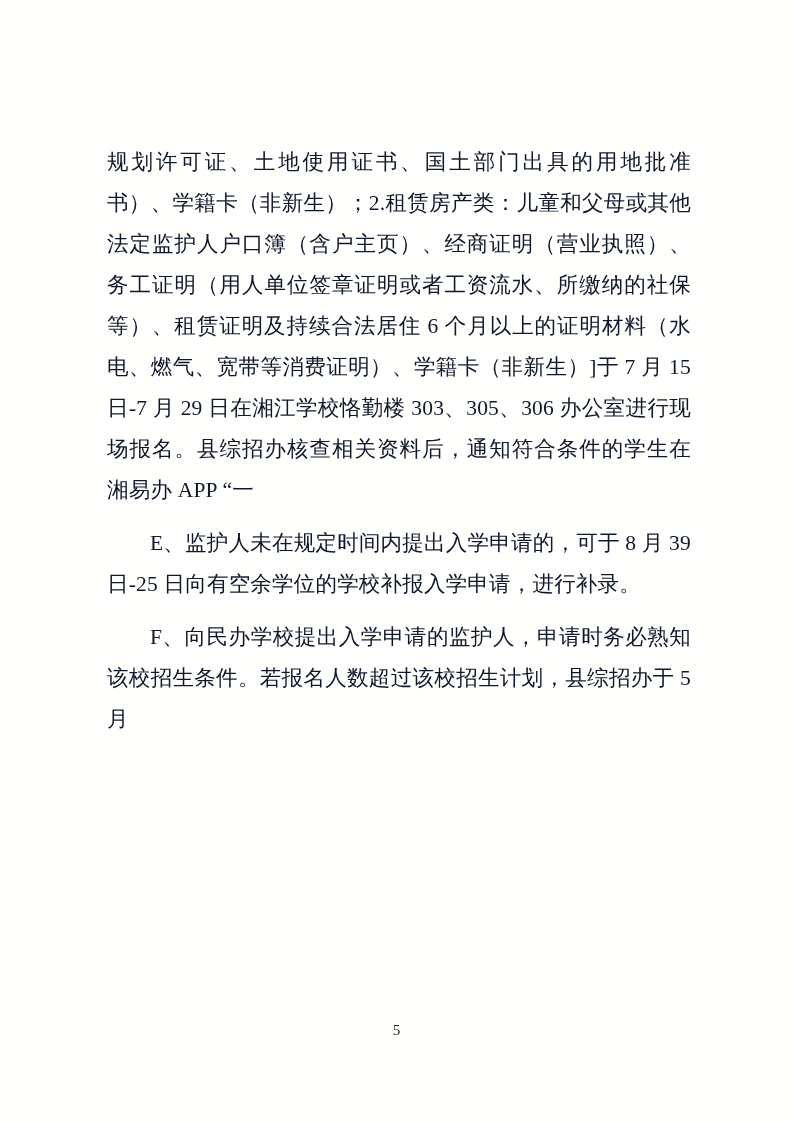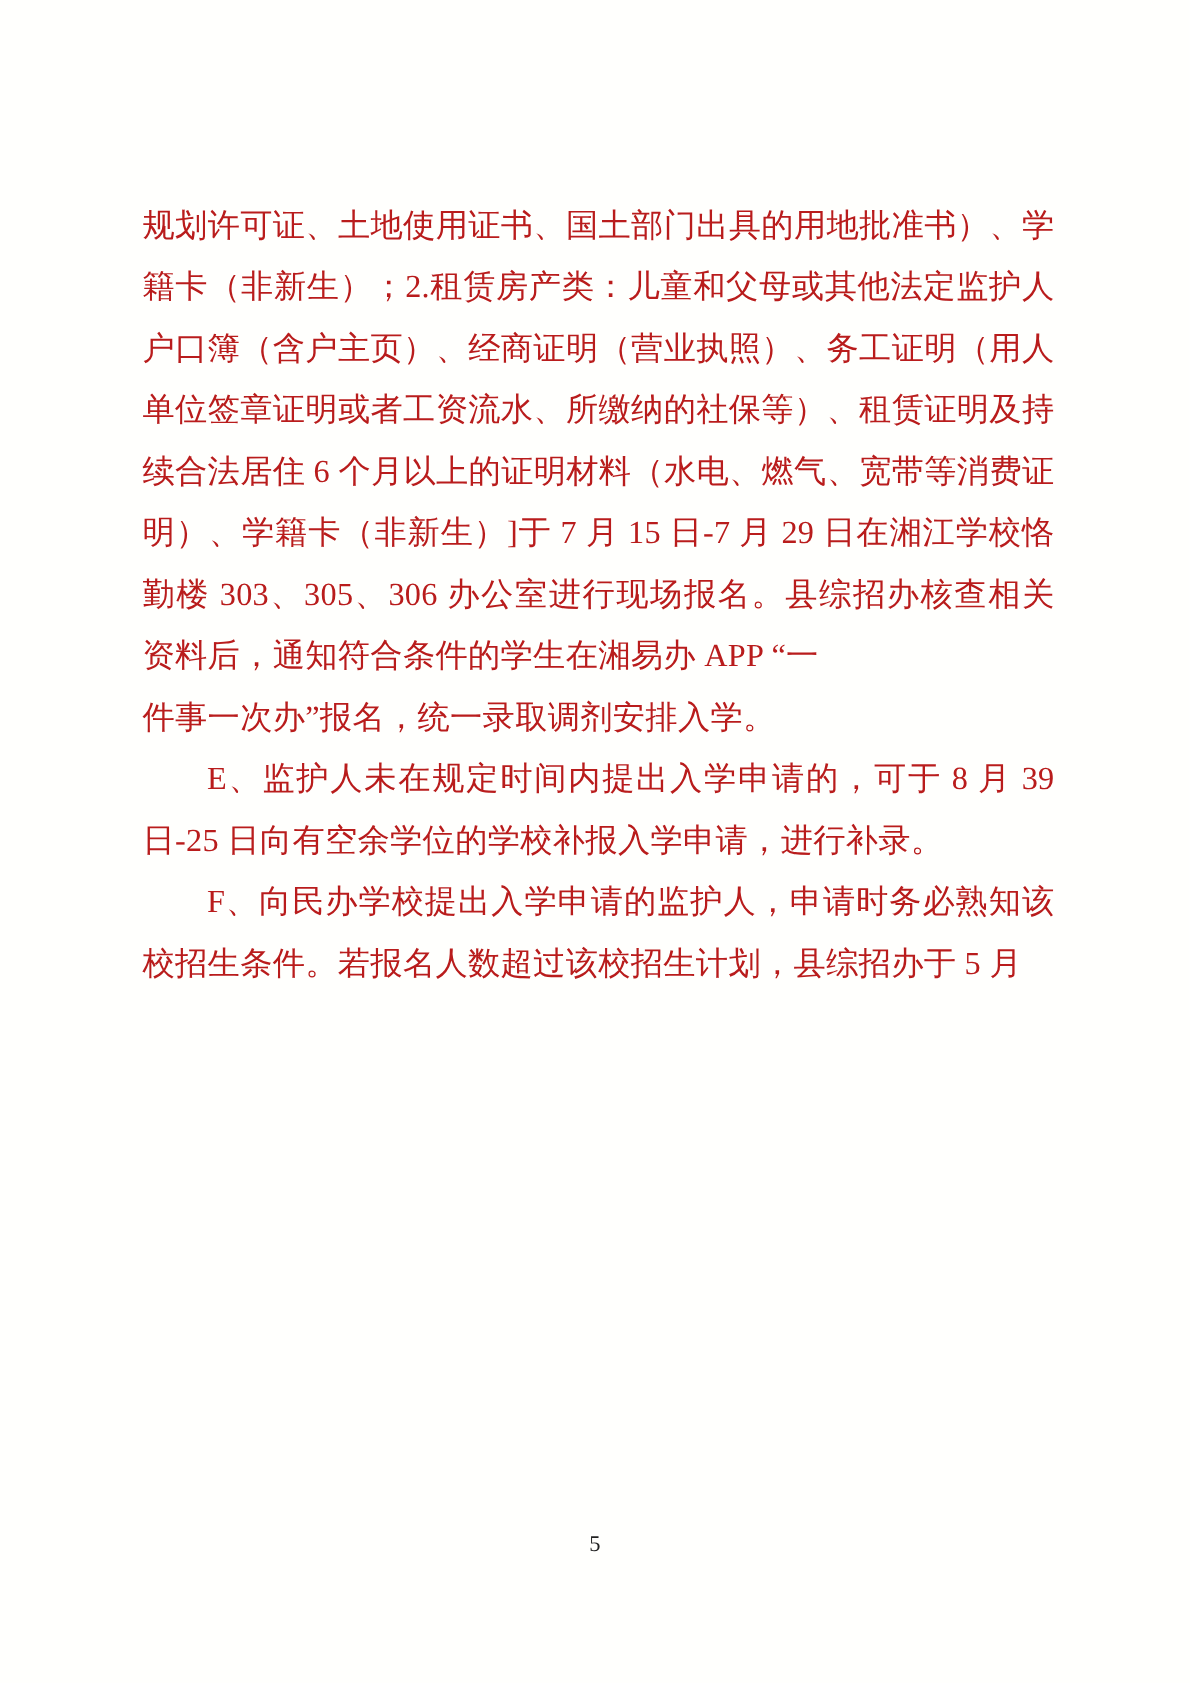--- a/index.html
+++ b/index.html
@@ -23,27 +23,27 @@
     height: 1122px;
     background: #fffffd;
   }
   .body-area {
     position: absolute;
     left: 95px;
     top: 130px;
     width: 608px;
   }
   p.para {
-    margin: 0;
+    margin: 12px;
     font-size: 21.5px;
     line-height: 41px;
     letter-spacing: 0.2px;
     text-align: justify;
     text-justify: inter-character;
-    color: #b91c1c;
+    color: #0f172a;
     font-family: "Liberation Serif", "DejaVu Serif", serif;
   }
   p.indent {
     text-indent: 43px;
   }
   .page-number {
     position: absolute;
     left: 0;
     top: 1022px;
     width: 793px;
@@ -54,21 +54,20 @@
   }
 </style>
 </head>
 <body>
 
 <div class="page">
   <div class="body-area">
 
     <p class="para"><span>规划许可证、土地使用证书、国土部门出具的用地批准书）、学籍卡（非新生）；2.租赁房产类：儿童和父母或其他法定监护人户口簿（含户主页）、经商证明（营业执照）、务工证明（用人单位签章证明或者工资流水、所缴纳的社保等）、租赁证明及持续合法居住 6 个月以上的证明材料（水电、燃气、宽带等消费证明）、学籍卡（非新生）]于 7 月 15 日-7 月 29 日在湘江学校恪勤楼 303、305、306 办公室进行现场报名。县综招办核查相关资料后，通知符合条件的学生在湘易办 APP </span><span>“一</span></p>
 
-    <p class="para"><span>件事一次办”报名，统一录取调剂安排入学。</span></p>
 
 
 
     <p class="para indent"><span>E、监护人未在规定时间内提出入学申请的，可于 8 月 39 日-25 日向有空余学位的学校补报入学申请，进行补录。</span></p>
 
     <p class="para indent"><span>F、向民办学校提出入学申请的监护人，申请时务必熟知该校招生条件。若报名人数超过该校招生计划，县综招办于 5 月</span></p>
 
   </div>
 
   <div class="page-number">5</div>

